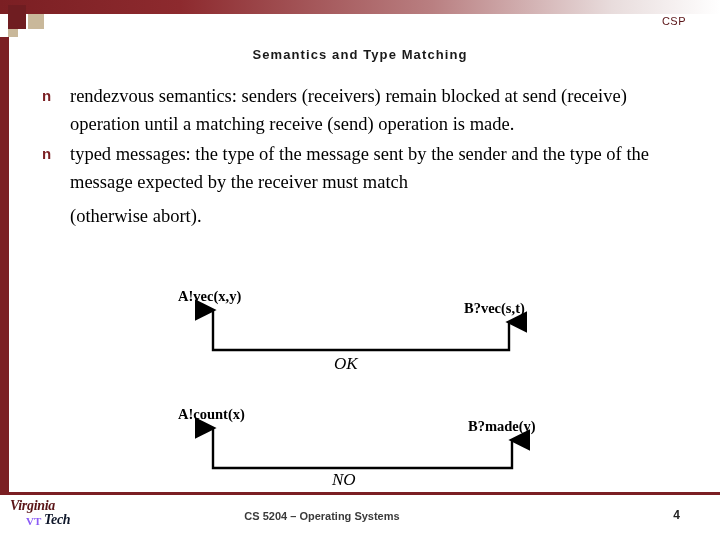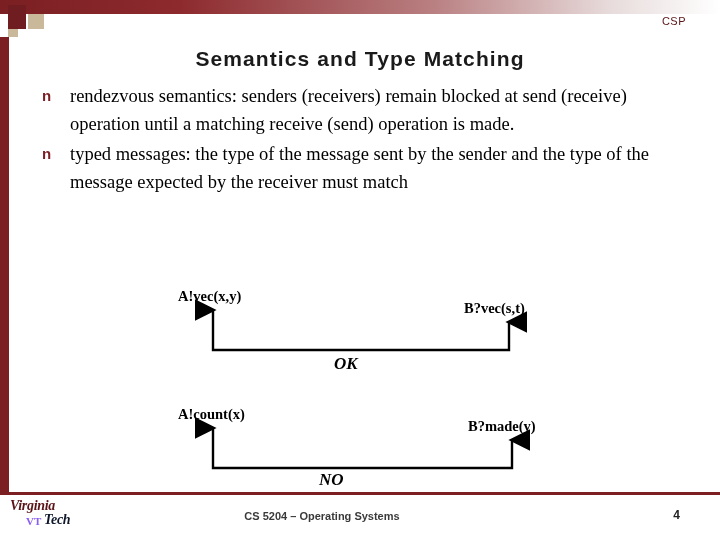--- a/index.html
+++ b/index.html
@@ -72,21 +72,21 @@
   }
 
   
   .slide-title {
     position: absolute;
     left: 0;
     top: 47px;
     width: 720px;
     text-align: center;
     font-family: "Liberation Sans", sans-serif;
-    font-size: 21px;
+    font-size: 13px;
     font-weight: bold;
     color: #1a1a1a;
     letter-spacing: 1.1px;
   }
 
   
   .bullets {
     position: absolute;
     left: 42px;
     top: 82px;
@@ -137,21 +137,21 @@
     font-family: "Liberation Serif", serif;
     font-weight: bold;
     font-size: 14.5px;
     color: #000000;
     white-space: nowrap;
   }
   .dverdict {
     position: absolute;
     font-family: "Liberation Serif", serif;
     font-style: italic;
-    font-weight: bold;
+    font-weight: normal;
     font-size: 17px;
     color: #000000;
     white-space: nowrap;
   }
 
   
   .footer-rule {
     position: absolute;
     left: 0;
     top: 492px;
@@ -238,31 +238,32 @@
 
 <div class="bullets">
   <div class="bullet-row">
     <span class="bullet-marker">n</span>
     <span class="bullet-text">rendezvous semantics: senders (receivers) remain blocked at send (receive) operation until a matching receive (send) operation is made.</span>
   </div>
   <div class="bullet-row">
     <span class="bullet-marker">n</span>
     <span class="bullet-text">typed messages: the type of the message sent by the sender and the type of the message expected by the receiver must match</span>
   </div>
+  <div class="sub-text">(otherwise abort).</div>
 </div>
 
 <div class="diagram">
 
   <div class="dlabel" style="left:178px; top:10px;">A!vec(x,y)</div>
   <div class="dlabel" style="left:464px; top:22px;">B?vec(s,t)</div>
   <div class="dverdict" style="left:334px; top:76px;">OK</div>
 
   <div class="dlabel" style="left:178px; top:128px;">A!count(x)</div>
   <div class="dlabel" style="left:468px; top:140px;">B?made(y)</div>
-  <div class="dverdict" style="left:319px; top:192px;text-align:center;">NO</div>
+  <div class="dverdict" style="left:332px; top:192px;text-align:center;">NO</div>
 
   <svg width="720" height="215" style="position:absolute; left:0; top:0;">
     <defs>
       <marker id="arrUp" markerWidth="9" markerHeight="9" refX="4.5" refY="1.5" orient="auto">
         <polygon points="4.5,0 9,9 0,9" fill="#000000"></polygon>
       </marker>
     </defs>
 
     <polyline points="213,32 213,72 509,72 509,44" fill="none" stroke="#000000" stroke-width="2.4" marker-start="url(#arrUp)" marker-end="url(#arrUp)"></polyline>
 

